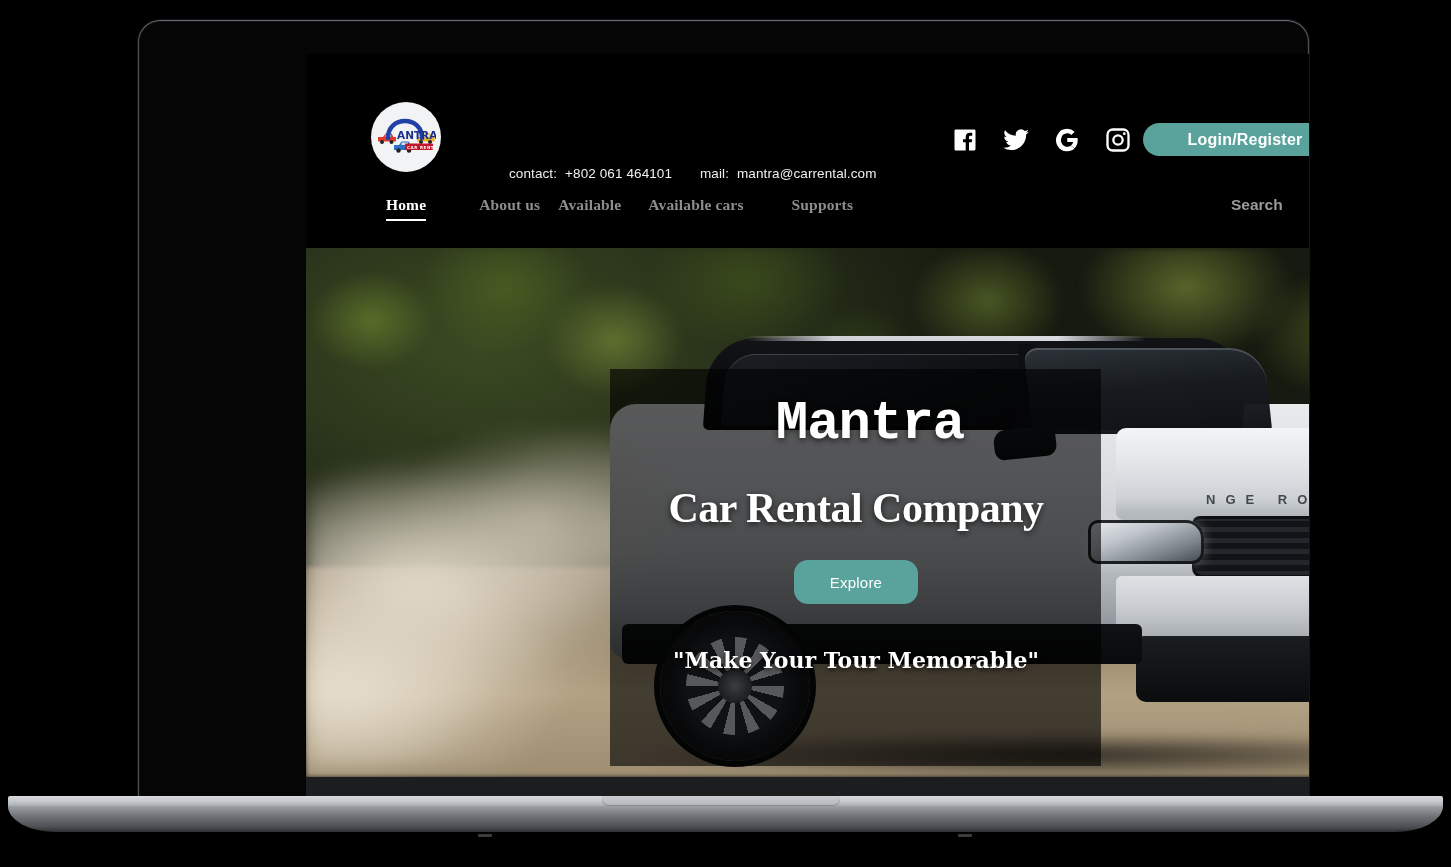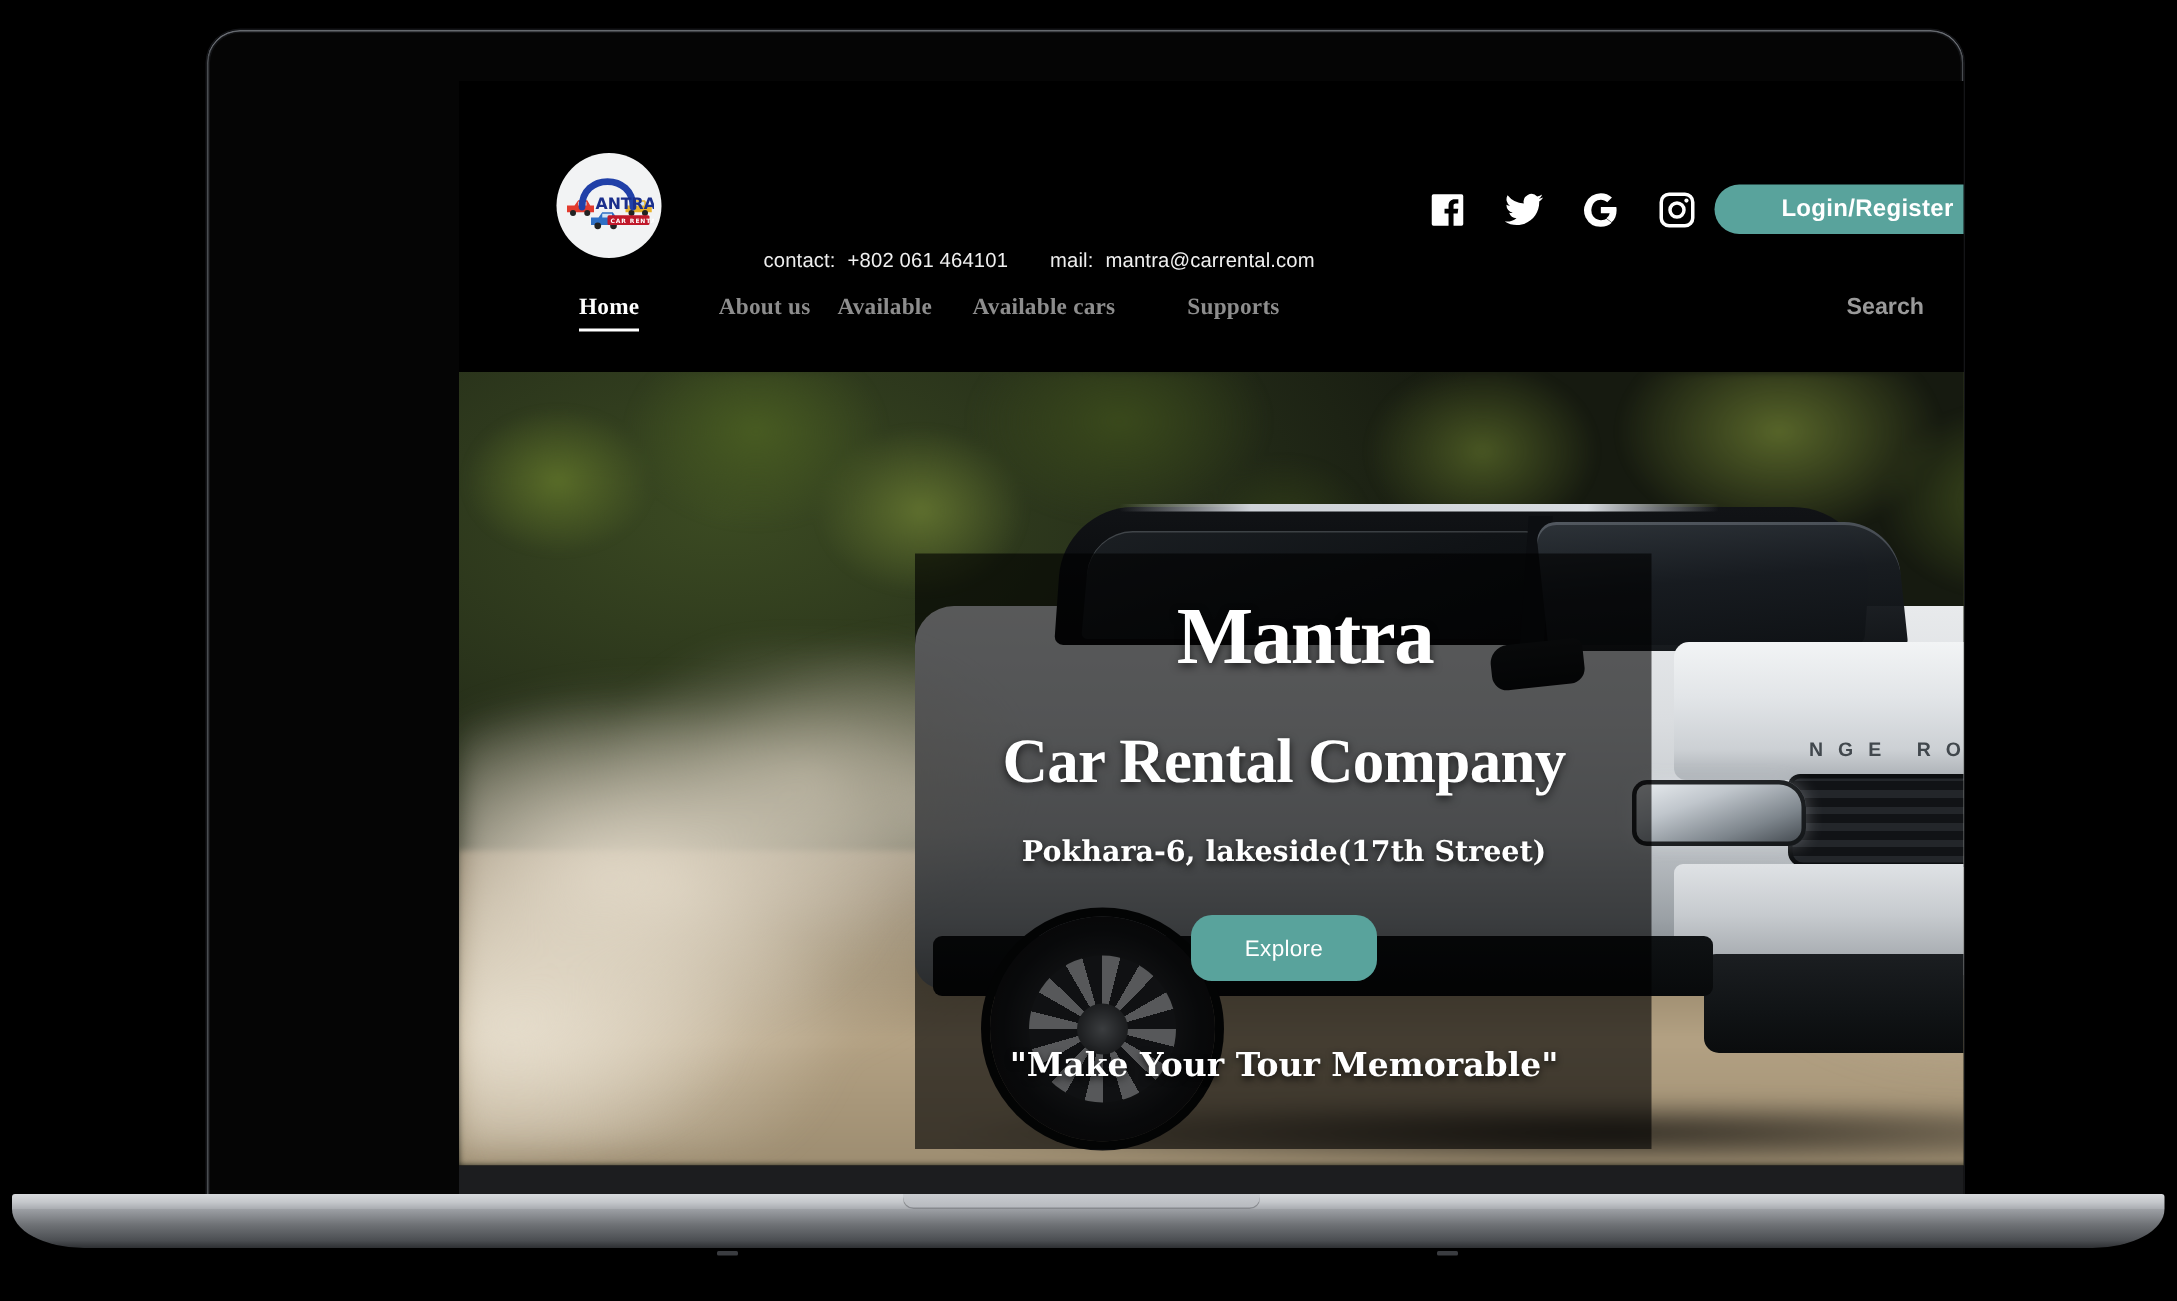--- a/index.html
+++ b/index.html
@@ -463,21 +463,21 @@
     left: 0;
     top: 121px;
     width: 1100px;
     height: 400px;
     text-align: center;
     z-index: 6;
   }
   .hero-title {
     margin: 0;
     padding-top: 28px;
-    font-family: Liberation Serif, serif;
+    font-family: Liberation Mono, monospace;
     font-weight: 700;
     font-size: 54px;
     color: #ffffff;
     letter-spacing: -1px;
     line-height: 1;
     text-shadow: 0 2px 6px rgba(0,0,0,.7);
     padding-left: 28px;
   }
   .hero-subtitle {
     margin: 0;
@@ -660,21 +660,20 @@
           </div>
 
           <div class="fg-dust"></div>
         </div>
 
         <div class="hero-overlay"></div>
 
         <div class="hero-content">
           <h1 class="hero-title">Mantra</h1>
           <h2 class="hero-subtitle">Car Rental Company</h2>
-          <p class="hero-address">Pokhara-6, lakeside(17th Street)</p>
           <button class="explore-btn">Explore</button>
           <p class="hero-tagline">"Make Your Tour Memorable"</p>
         </div>
       </section>
 
       <div class="below-strip"></div>
     </div>
   </div>
 
   <div class="base-wrap">

